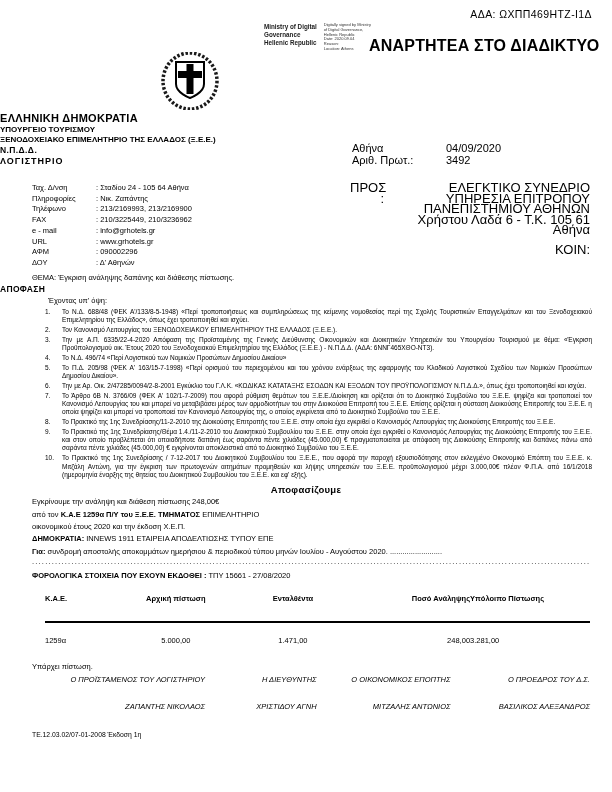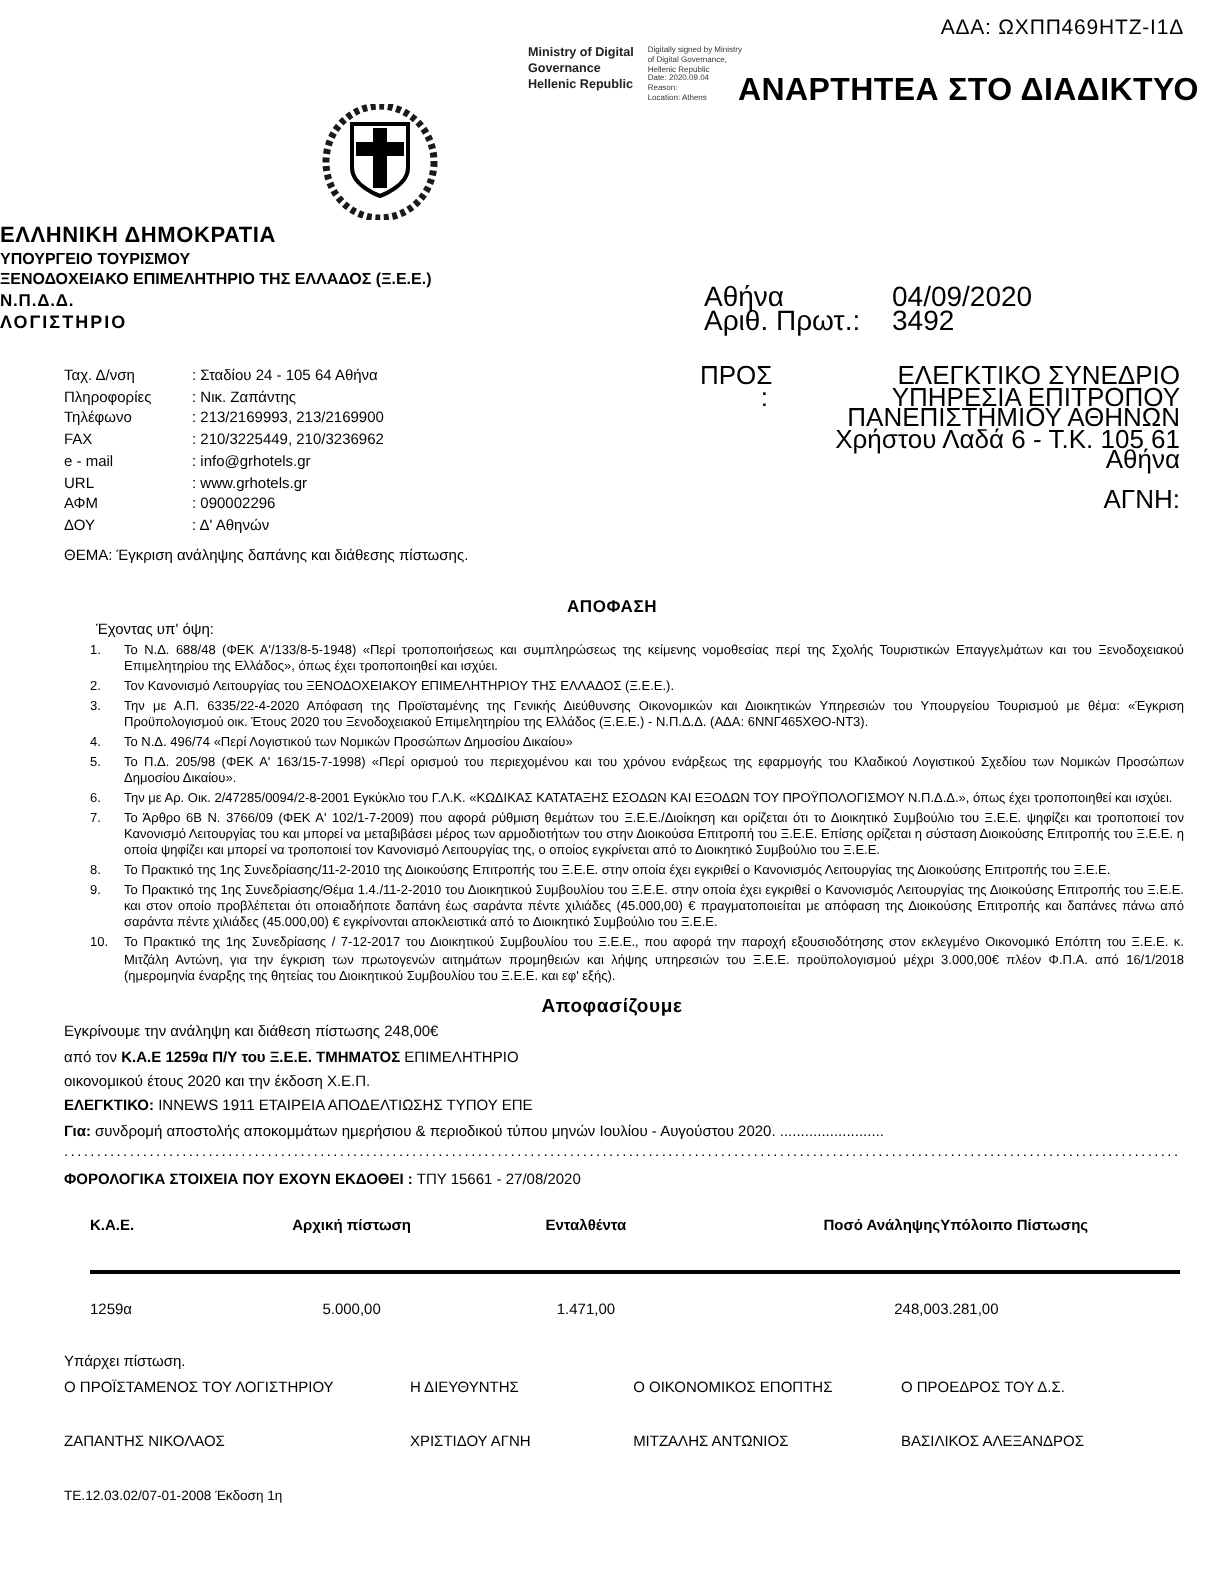--- a/index.html
+++ b/index.html
@@ -15,38 +15,38 @@
   .stamp-sig{font-size:4px;line-height:1.2;color:#333;}
   .anartitea{position:absolute;left:369px;top:37px;font-size:16px;font-weight:bold;letter-spacing:.2px;}
   
   .org{position:absolute;left:0;top:52px;width:380px;text-align:left;}
   .org svg{display:block;margin:0 auto 2px auto;}
   .org-l0{font-size:11px;font-weight:bold;letter-spacing:.3px;}
   .org-l1{font-size:8px;font-weight:bold;margin-top:1px;}
   .org-l2{font-size:8px;font-weight:bold;margin-top:1px;}
   .org-l3{font-size:8.5px;font-weight:bold;margin-top:1px;letter-spacing:.4px;}
   .org-l4{font-size:9px;font-weight:bold;margin-top:1px;letter-spacing:1px;}
-  .dateblock{position:absolute;left:352px;top:142px;font-size:14px;}
+  .dateblock{position:absolute;left:352px;top:142px;font-size:11px;}
   .d-row{display:flex;line-height:12px;}
   .d-label{width:80px;}
   .d-val{margin-left:14px;}
   .topsec{position:relative;height:183px;}
   
   .sec-b{display:flex;padding:0 22px 0 32px;height:88px;}
   .contact{width:300px;}
   .c-row{display:flex;font-size:7.5px;line-height:10.7px;}
   .c-label{width:64px;flex:none;}
   .recipient{flex:1;font-size:13px;padding-left:18px;text-align:right;}
   .pros-row{display:flex;line-height:10.5px;}
   .pros-label{width:34px;flex:none;}
   .pros-lines div{line-height:10.5px;}
   .koin{margin-top:9px;line-height:10.5px;}
   
   .theme{margin:2px 22px 0 32px;font-size:7.5px;}
-  .apofasi{text-align:center;font-weight:bold;font-size:8.5px;margin-top:16px;letter-spacing:.3px;}
+  .apofasi{font-weight:bold;font-size:8.5px;margin-top:2px;letter-spacing:.3px;}
   .exontas{margin:2px 22px 0 48px;font-size:7.5px;}
   
   .list{margin:3px 20px 0 45px;}
   .li{display:flex;font-size:6.5px;line-height:8.3px;margin-bottom:1.5px;}
   .li-num{width:17px;flex:none;}
   .li-text{flex:1;text-align:justify;}
   
   .decide{text-align:center;font-weight:bold;font-size:9.5px;margin-top:5px;letter-spacing:.3px;}
   .appr{margin:2px 22px 0 32px;font-size:7.5px;line-height:10.4px;}
   .appr b{font-weight:bold;}
@@ -59,21 +59,21 @@
   .t-row{display:flex;font-size:7.5px;margin-top:13px;}
   .tc0{width:13%;text-align:left;}
   .tc1{width:22%;text-align:center;}
   .tc2{width:21%;text-align:center;}
   .tc3{width:22%;text-align:right;}
   .tc4{width:22%;}
   
   .exists{margin:17px 22px 0 32px;font-size:7.5px;}
   .sig-row{display:flex;margin:4px 22px 0 32px;}
   .sig-names{margin-top:18px;}
-  .sig-c{text-align:left;font-size:7.5px;}
+  .sig-c{text-align:right;font-size:7.5px;font-style:italic;}
   .sw0{width:31%;} .sw1{width:20%;} .sw2{width:24%;} .sw3{width:25%;}
   .footer{margin:20px 22px 0 32px;font-size:6.8px;}
 </style>
 </head>
 <body>
 
 <div class="page">
 
   <div class="topsec">
     <div class="ada">ΑΔΑ: ΩΧΠΠ469ΗΤΖ-Ι1Δ</div>
@@ -160,21 +160,21 @@
     <div class="recipient">
       <div class="pros-row">
         <span class="pros-label">ΠΡΟΣ :</span>
         <span class="pros-lines">
           <div>ΕΛΕΓΚΤΙΚΟ ΣΥΝΕΔΡΙΟ</div>
           <div>ΥΠΗΡΕΣΙΑ ΕΠΙΤΡΟΠΟΥ</div>
           <div>ΠΑΝΕΠΙΣΤΗΜΙΟΥ ΑΘΗΝΩΝ</div>
           <div>Χρήστου Λαδά 6 - Τ.Κ. 105 61 Αθήνα</div>
         </span>
       </div>
-      <div class="koin">ΑΓΝΗ:</div>
+      <div class="koin">ΚΟΙΝ:</div>
     </div>
   </div>
 
   <div class="theme">ΘΕΜΑ: Έγκριση ανάληψης δαπάνης και διάθεσης πίστωσης.</div>
   <div class="apofasi">ΑΠΟΦΑΣΗ</div>
   <div class="exontas">Έχοντας υπ' όψη:</div>
 
   <div class="list">
     <div class="li">
         <span class="li-num">1.</span>
@@ -215,21 +215,21 @@
     <div class="li">
         <span class="li-num">10.</span>
         <span class="li-text">Το Πρακτικό της 1ης Συνεδρίασης / 7-12-2017 του Διοικητικού Συμβουλίου του Ξ.Ε.Ε., που αφορά την παροχή εξουσιοδότησης στον εκλεγμένο Οικονομικό Επόπτη του Ξ.Ε.Ε. κ. Μιτζάλη Αντώνη, για την έγκριση των πρωτογενών αιτημάτων προμηθειών και λήψης υπηρεσιών του Ξ.Ε.Ε. προϋπολογισμού μέχρι 3.000,00€ πλέον Φ.Π.Α. από 16/1/2018 (ημερομηνία έναρξης της θητείας του Διοικητικού Συμβουλίου του Ξ.Ε.Ε. και εφ' εξής).</span>
       </div>
   </div>
 
   <div class="decide">Αποφασίζουμε</div>
   <div class="appr">Εγκρίνουμε την ανάληψη και διάθεση πίστωσης 248,00€</div>
   <div class="appr"><span>από τον </span><b>Κ.Α.Ε 1259α Π/Υ του Ξ.Ε.Ε. ΤΜΗΜΑΤΟΣ</b><span> ΕΠΙΜΕΛΗΤΗΡΙΟ</span></div>
   <div class="appr">οικονομικού έτους 2020 και την έκδοση Χ.Ε.Π.</div>
-  <div class="appr"><b>ΕΛΕΓΚΤΙΚΟ:</b><span> INNEWS 1911 ΕΤΑΙΡΕΙΑ ΑΠΟΔΕΛΤΙΩΣΗΣ ΤΥΠΟΥ ΕΠΕ</span></div>
+  <div class="appr"><b>ΔΗΜΟΚΡΑΤΙΑ:</b><span> INNEWS 1911 ΕΤΑΙΡΕΙΑ ΑΠΟΔΕΛΤΙΩΣΗΣ ΤΥΠΟΥ ΕΠΕ</span></div>
   <div class="appr"><b>Για:</b><span> συνδρομή αποστολής αποκομμάτων ημερήσιου &amp; περιοδικού τύπου μηνών Ιουλίου - Αυγούστου 2020. .........................</span></div>
   <div class="dots">.....................................................................................................................................................................................................</div>
   <div class="forol"><span class="lbl">ΦΟΡΟΛΟΓΙΚΑ ΣΤΟΙΧΕΙΑ ΠΟΥ ΕΧΟΥΝ ΕΚΔΟΘΕΙ :</span><span> ΤΠΥ 15661 - 27/08/2020</span></div>
 
   <div class="table">
     <div class="t-head">
       <span class="tc0">Κ.Α.Ε.</span>
       <span class="tc1">Αρχική πίστωση</span>
       <span class="tc2">Ενταλθέντα</span>
       <span class="tc3">Ποσό Ανάληψης</span>

